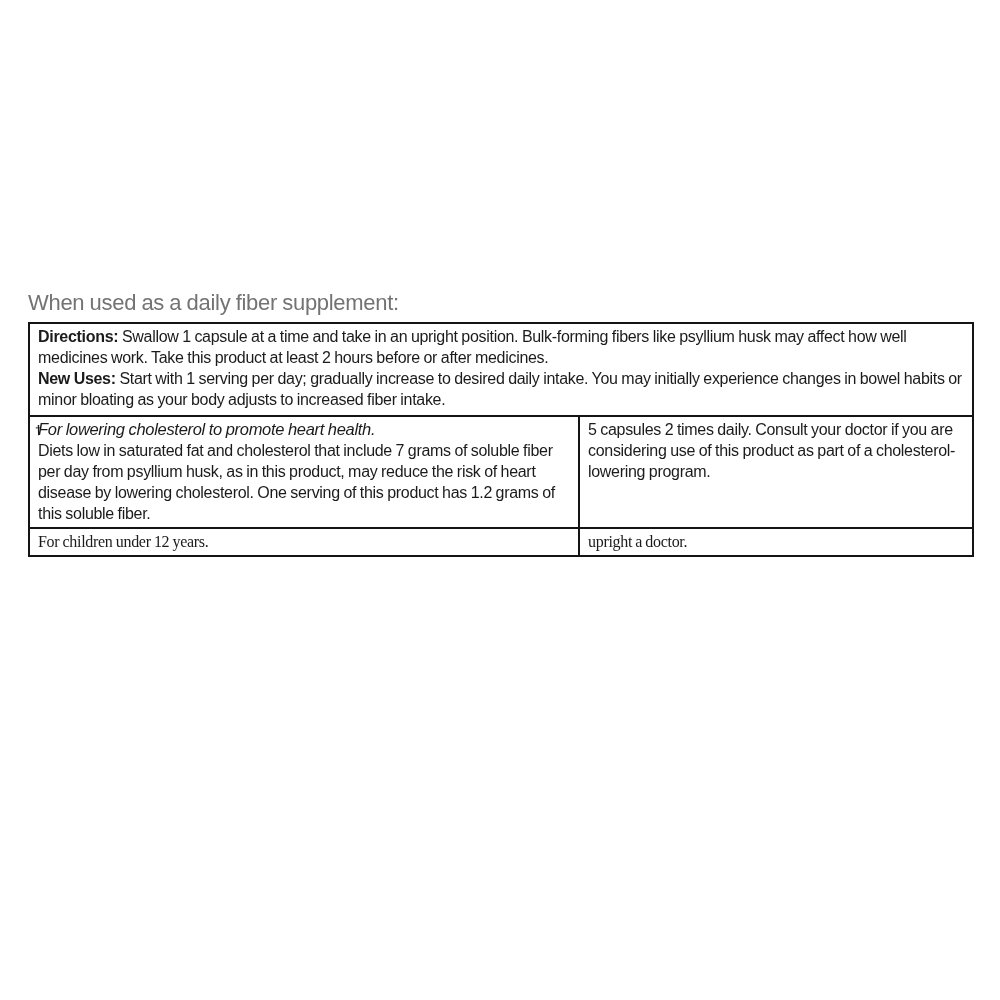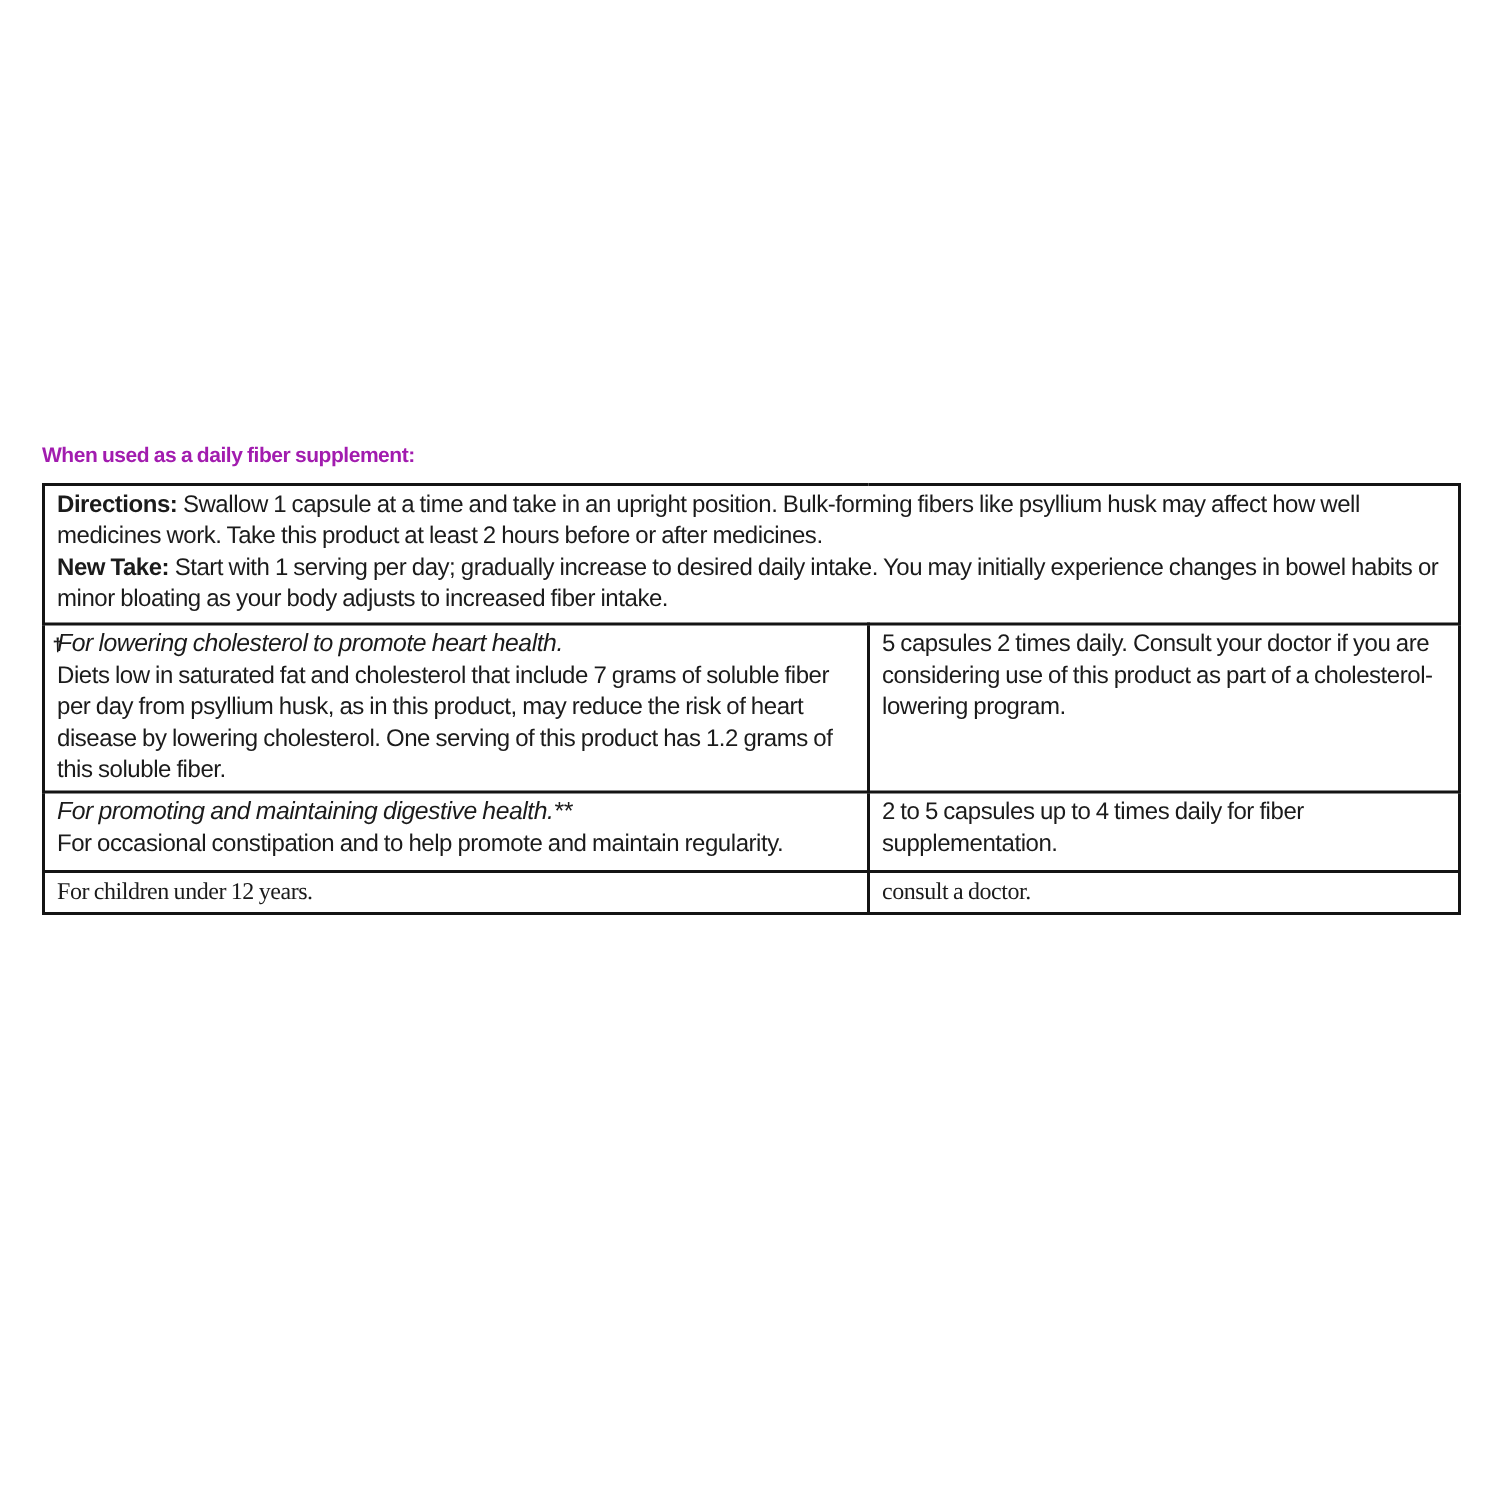--- a/index.html
+++ b/index.html
@@ -18,24 +18,24 @@
     -webkit-font-smoothing: antialiased;
   }
   .label-wrap {
     position: absolute;
     top: 292px;
     left: 28px;
     width: 944px;
   }
   h1.page-title {
     margin: 0 0 8px 0;
-    font-size: 14px;
+    font-size: 22px;
     line-height: 22px;
-    font-weight: bold;
-    color: #a21caf;
+    font-weight: normal;
+    color: #737373;
   }
   table.facts {
     border-collapse: collapse;
     table-layout: fixed;
     width: 944px;
     background: #ffffff;
   }
   table.facts td {
     border: 2px solid #141414;
     vertical-align: top;
@@ -76,43 +76,36 @@
   <table class="facts">
     <colgroup>
       <col style="width: 550px;">
       <col style="width: 394px;">
     </colgroup>
     <tbody>
 
       <tr>
         <td colspan="2" class="info-cell">
           <p><b>Directions:</b> <span>Swallow 1 capsule at a time and take in an upright position. Bulk-forming fibers like psyllium husk may affect how well medicines work. Take this product at least 2 hours before or after medicines.</span></p>
-          <p><b>New Take:</b> <span>Start with 1 serving per day; gradually increase to desired daily intake. You may initially experience changes in bowel habits or minor bloating as your body adjusts to increased fiber intake.</span></p>
+          <p><b>New Uses:</b> <span>Start with 1 serving per day; gradually increase to desired daily intake. You may initially experience changes in bowel habits or minor bloating as your body adjusts to increased fiber intake.</span></p>
         </td>
       </tr>
 
 
       <tr class="row-1">
         <td class="uses-col">
           <span class="dagger">†</span>
           <div class="use-title">For lowering cholesterol to promote heart health.</div>
           <div class="use-body">Diets low in saturated fat and cholesterol that include 7 grams of soluble fiber per day from psyllium husk, as in this product, may reduce the risk of heart disease by lowering cholesterol. One serving of this product has 1.2 grams of this soluble fiber.</div>
         </td>
         <td>5 capsules 2 times daily. Consult your doctor if you are considering use of this product as part of a cholesterol-lowering program.</td>
       </tr>
 
 
-      <tr class="row-3">
-        <td class="uses-col">
-          <div class="use-title">For promoting and maintaining digestive health.**</div>
-          <div class="use-body">For occasional constipation and to help promote and maintain regularity.</div>
-        </td>
-        <td>2 to 5 capsules up to 4 times daily for fiber supplementation.</td>
-      </tr>
 
       <tr class="row-4">
         <td class="uses-col">For children under 12 years.</td>
-        <td>consult a doctor.</td>
+        <td>upright a doctor.</td>
       </tr>
 
     </tbody>
   </table>
 </div>
 
 </body></html>

